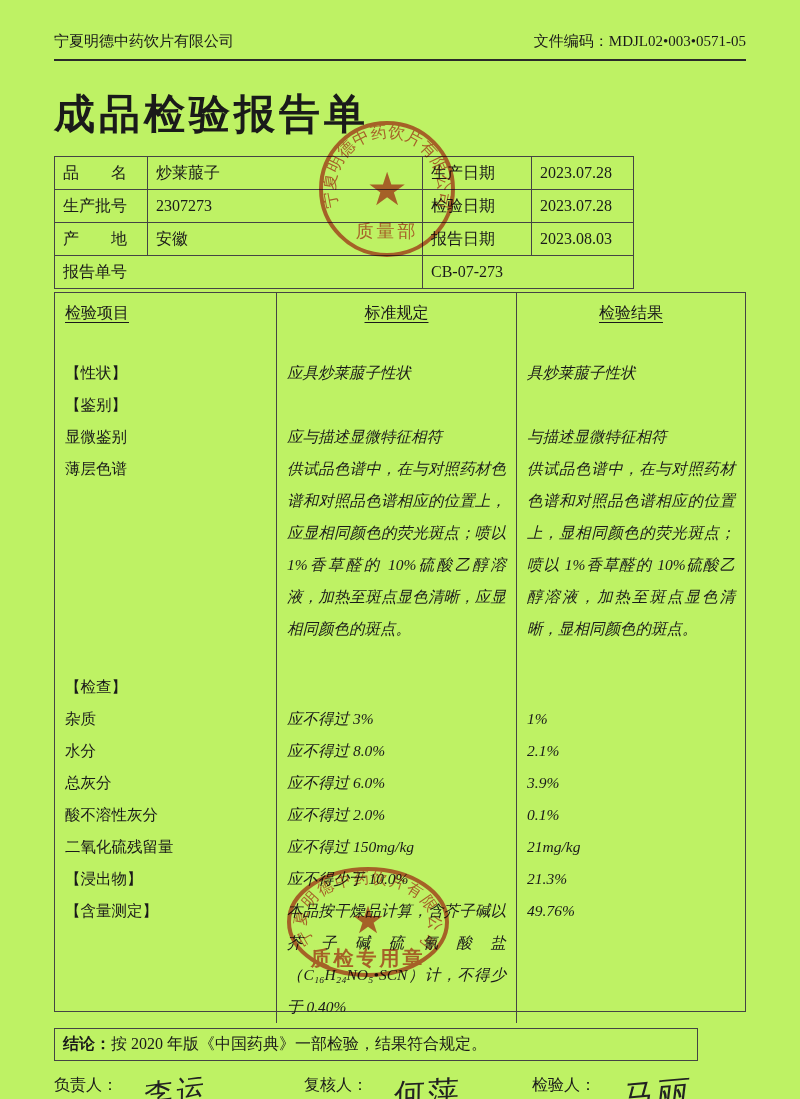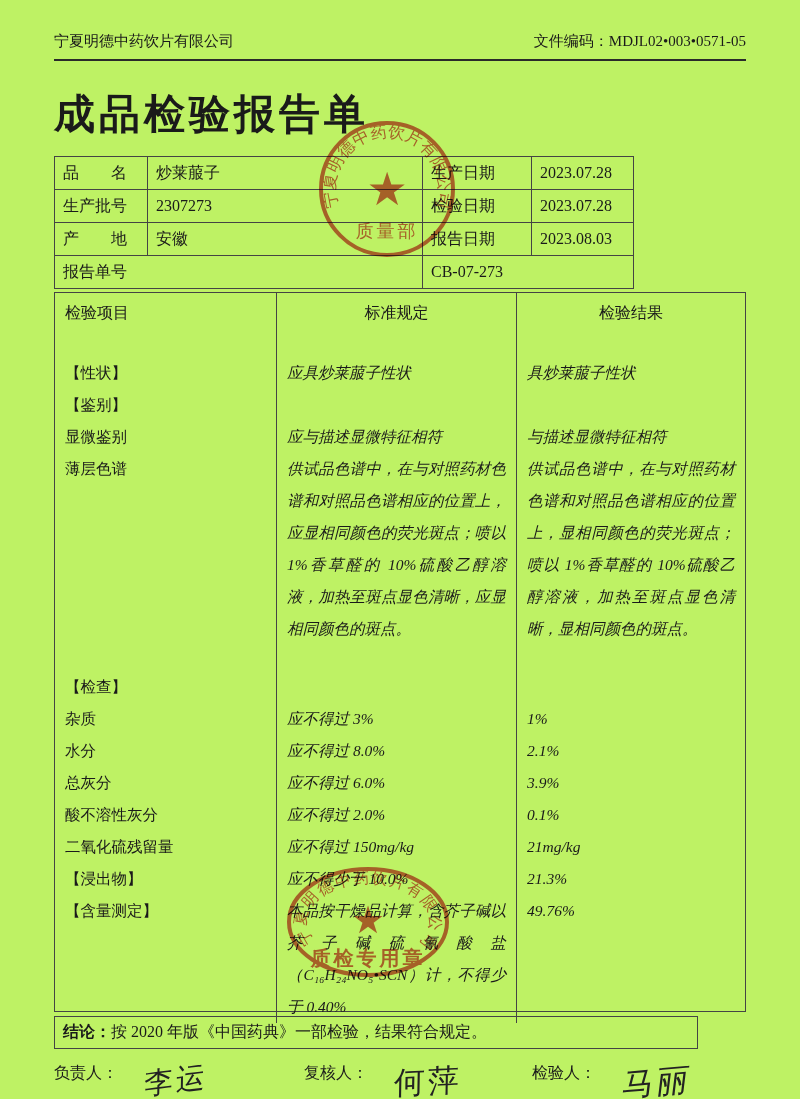--- a/index.html
+++ b/index.html
@@ -56,25 +56,25 @@
   .mc{
     padding:0 10px;
     line-height:32px;
     font-size:15.5px;
     box-sizing:border-box;
   }
   .mc.c1,.mc.c2{border-right:1px solid #444;}
   .mc.just{text-align:justify;font-style:italic;}
   .mt-head .mc{padding-top:8px;line-height:24px;font-size:16px;}
   .mt-head .mc.c2,.mt-head .mc.c3{text-align:center;}
-  .uline{text-underline-offset:4px;margin-top:10px;}
+  .uline{text-decoration:underline;text-underline-offset:4px;margin-top:10px;}
   .tall .mc{padding-bottom:26px;}
   
   .conclusion{
-    margin-top:4px;
+    margin-top:16px;
     width:644px;box-sizing:border-box;
     border:1px solid #444;
     padding:5px 8px;
     font-size:16px;
   }
   .conclusion b{font-weight:bold;}
   
   .signs{
     display:flex;
     margin-top:10px;

